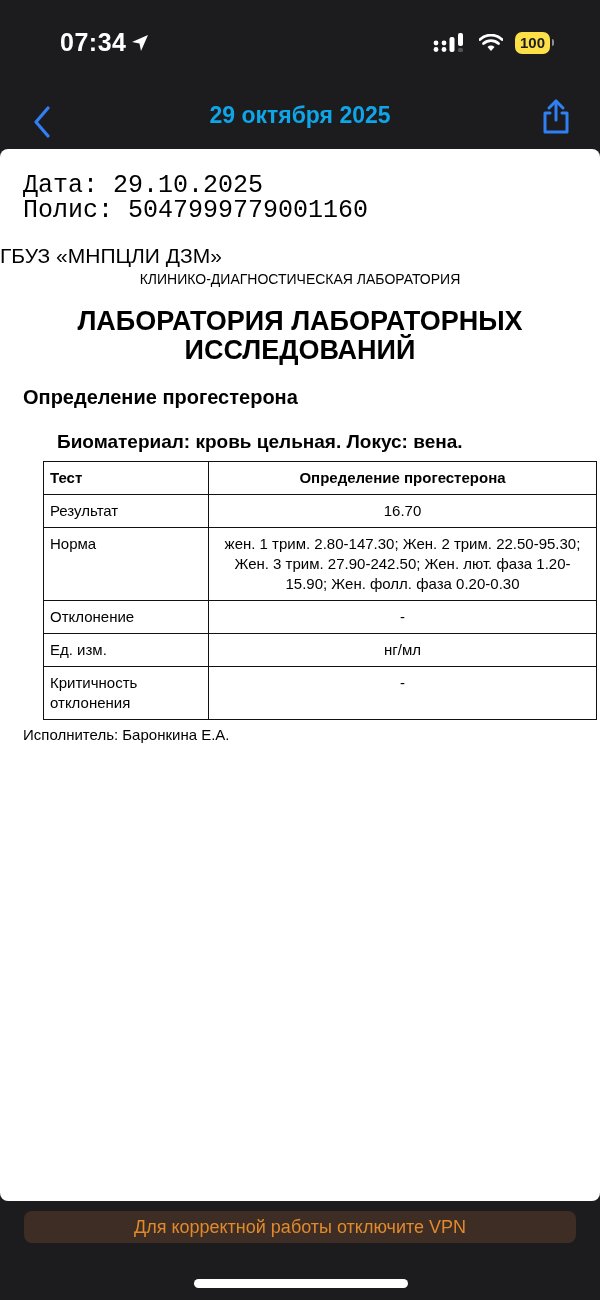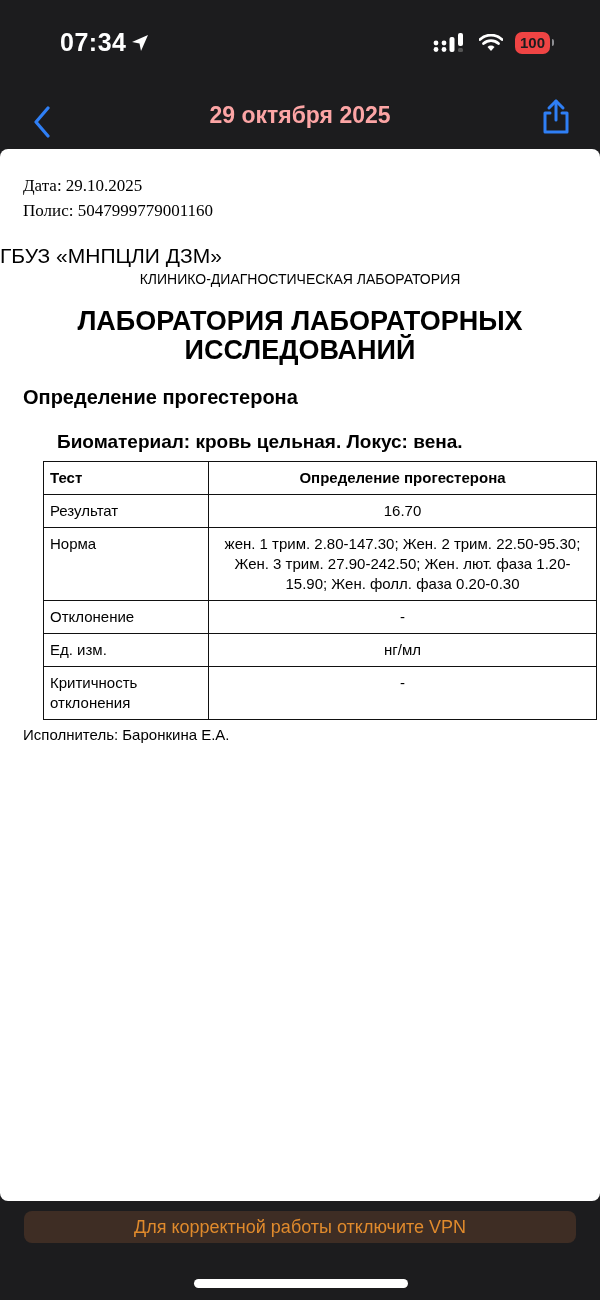--- a/index.html
+++ b/index.html
@@ -2,30 +2,30 @@
 <html><head>
 <meta charset="utf-8">
 <style>
   * { box-sizing: border-box; margin: 0; padding: 0; }
   html, body { width: 600px; height: 1300px; background: #1c1c1e; overflow: hidden; }
   body { position: relative; font-family: "Liberation Sans", sans-serif; }
 
   .status-bar { position: absolute; top: 0; left: 0; width: 600px; height: 90px; color: #fff; }
   .status-time { position: absolute; left: 60px; top: 28px; font-size: 25px; font-weight: bold; letter-spacing: 0.5px; display: flex; align-items: center; gap: 4px; }
   .status-right { position: absolute; right: 50px; top: 32px; display: flex; align-items: center; gap: 12px; }
-  .battery { background: #ef4444; color: #1c1c1e; font-weight: bold; font-size: 15px; border-radius: 7px; padding: 1px 5px; height: 22px; line-height: 20px; position: relative; }
+  .battery { background: #fde047; color: #1c1c1e; font-weight: bold; font-size: 15px; border-radius: 7px; padding: 1px 5px; height: 22px; line-height: 20px; position: relative; }
   .battery::after { content: ""; position: absolute; right: -4px; top: 7px; width: 2px; height: 7px; background: #8e8e93; border-radius: 0 2px 2px 0; }
 
   .nav-bar { position: absolute; top: 90px; left: 0; width: 600px; height: 55px; }
   .nav-back { position: absolute; left: 28px; top: 8px; width: 30px; height: 40px; cursor: pointer; }
-  .nav-title { position: absolute; left: 0; right: 0; top: 12px; text-align: center; color: #fca5a5; font-size: 23px; font-weight: bold; }
+  .nav-title { position: absolute; left: 0; right: 0; top: 12px; text-align: center; color: #0ea5e9; font-size: 23px; font-weight: bold; }
   .nav-share { position: absolute; right: 26px; top: 6px; width: 36px; height: 40px; cursor: pointer; }
 
   .doc { position: absolute; top: 149px; left: 0; width: 600px; height: 1052px; background: #fff; border-radius: 8px; color: #000; }
-  .doc-meta { position: absolute; left: 23px; top: 24px; font-family: Liberation Serif, serif; font-size: 17px; line-height: 25px; }
+  .doc-meta { position: absolute; left: 23px; top: 24px; font-family: Liberation Mono, monospace; font-size: 25px; line-height: 25px; }
   .org { position: absolute; left: 0; right: 0; top: 95px; text-align: left; font-size: 21px; }
   .lab { position: absolute; left: 0; right: 0; top: 122px; text-align: center; font-size: 14px; }
   .title { position: absolute; left: 0; right: 0; top: 158px; text-align: center; font-size: 27px; font-weight: bold; line-height: 29px; }
   .section { position: absolute; left: 23px; top: 237px; font-size: 20px; font-weight: bold; }
   .biomat { position: absolute; left: 23px; top: 282px; font-size: 19px; font-weight: bold; margin-left: 34px; }
 
   table.results { position: absolute; left: 23px; top: 312px; width: 554px; border-collapse: collapse; font-size: 15px; margin-left: 20px; }
   table.results td { border: 1.5px solid #111; padding: 6px 6px; vertical-align: top; line-height: 20px; }
   table.results td.k { width: 165px; }
   table.results td.v { text-align: center; }

